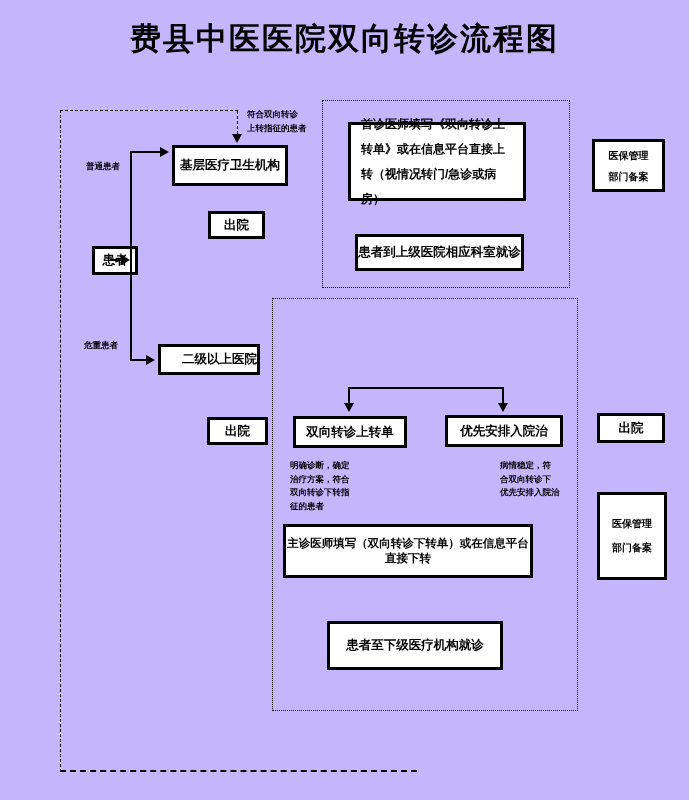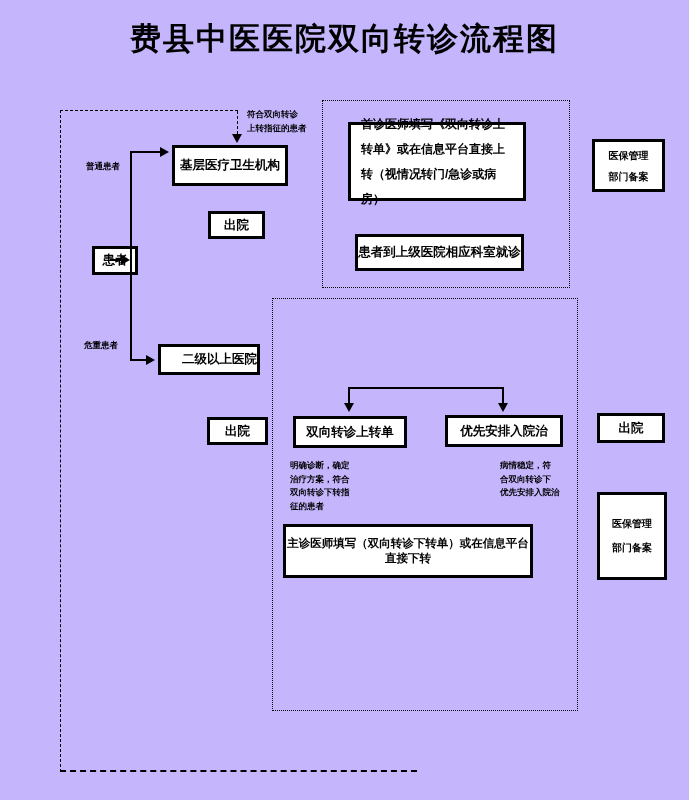--- a/index.html
+++ b/index.html
@@ -144,20 +144,23 @@
   </div>
   <div class="small-note" style="left:500px;top:459px;">
     <div>病情稳定，符</div>
     <div>合双向转诊下</div>
     <div>优先安排入院治</div>
   </div>
 
   <div class="box" style="left:283px;top:524px;width:250px;height:54px;font-size:11.5px;">
     <span>主诊医师填写（双向转诊下转单）或在信息平台直接下转</span>
   </div>
+  <div class="box" style="left:327px;top:621px;width:176px;height:49px;">
+    <span>患者至下级医疗机构就诊</span>
+  </div>
 
   <div class="box" style="left:597px;top:413px;width:68px;height:30px;">
     <span>出院</span>
   </div>
   <div class="box two-line" style="left:597px;top:492px;width:70px;height:88px;line-height:24px;">
     <div>医保管理</div>
     <div>部门备案</div>
   </div>
 
 </div>

